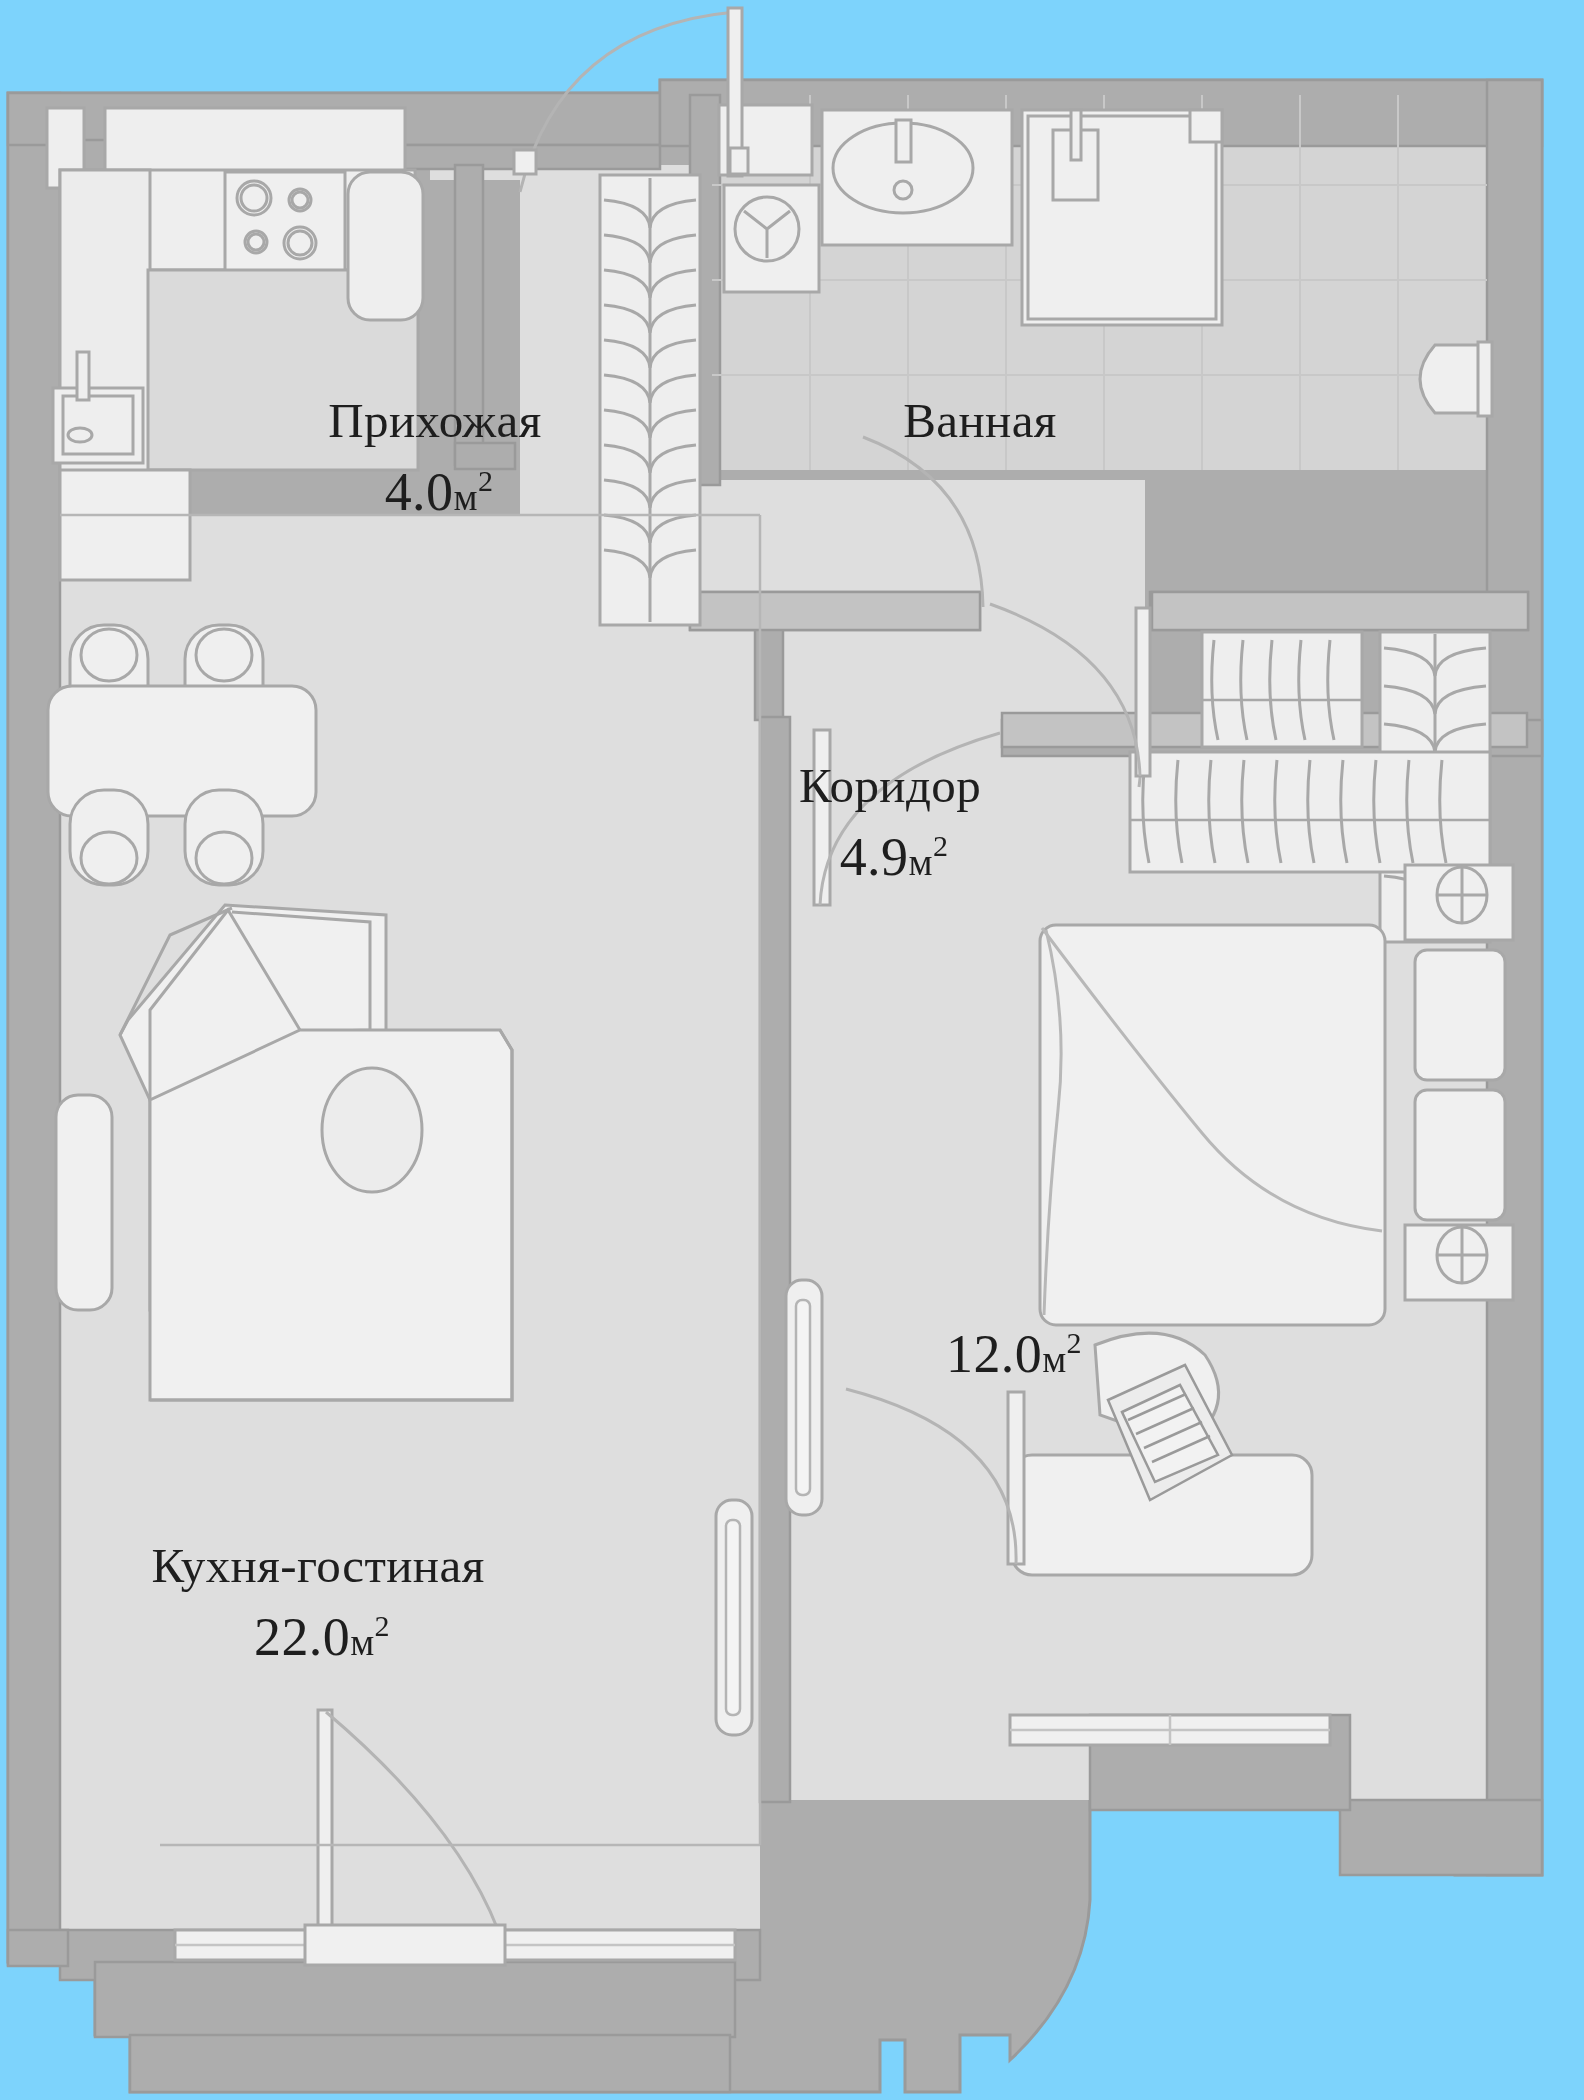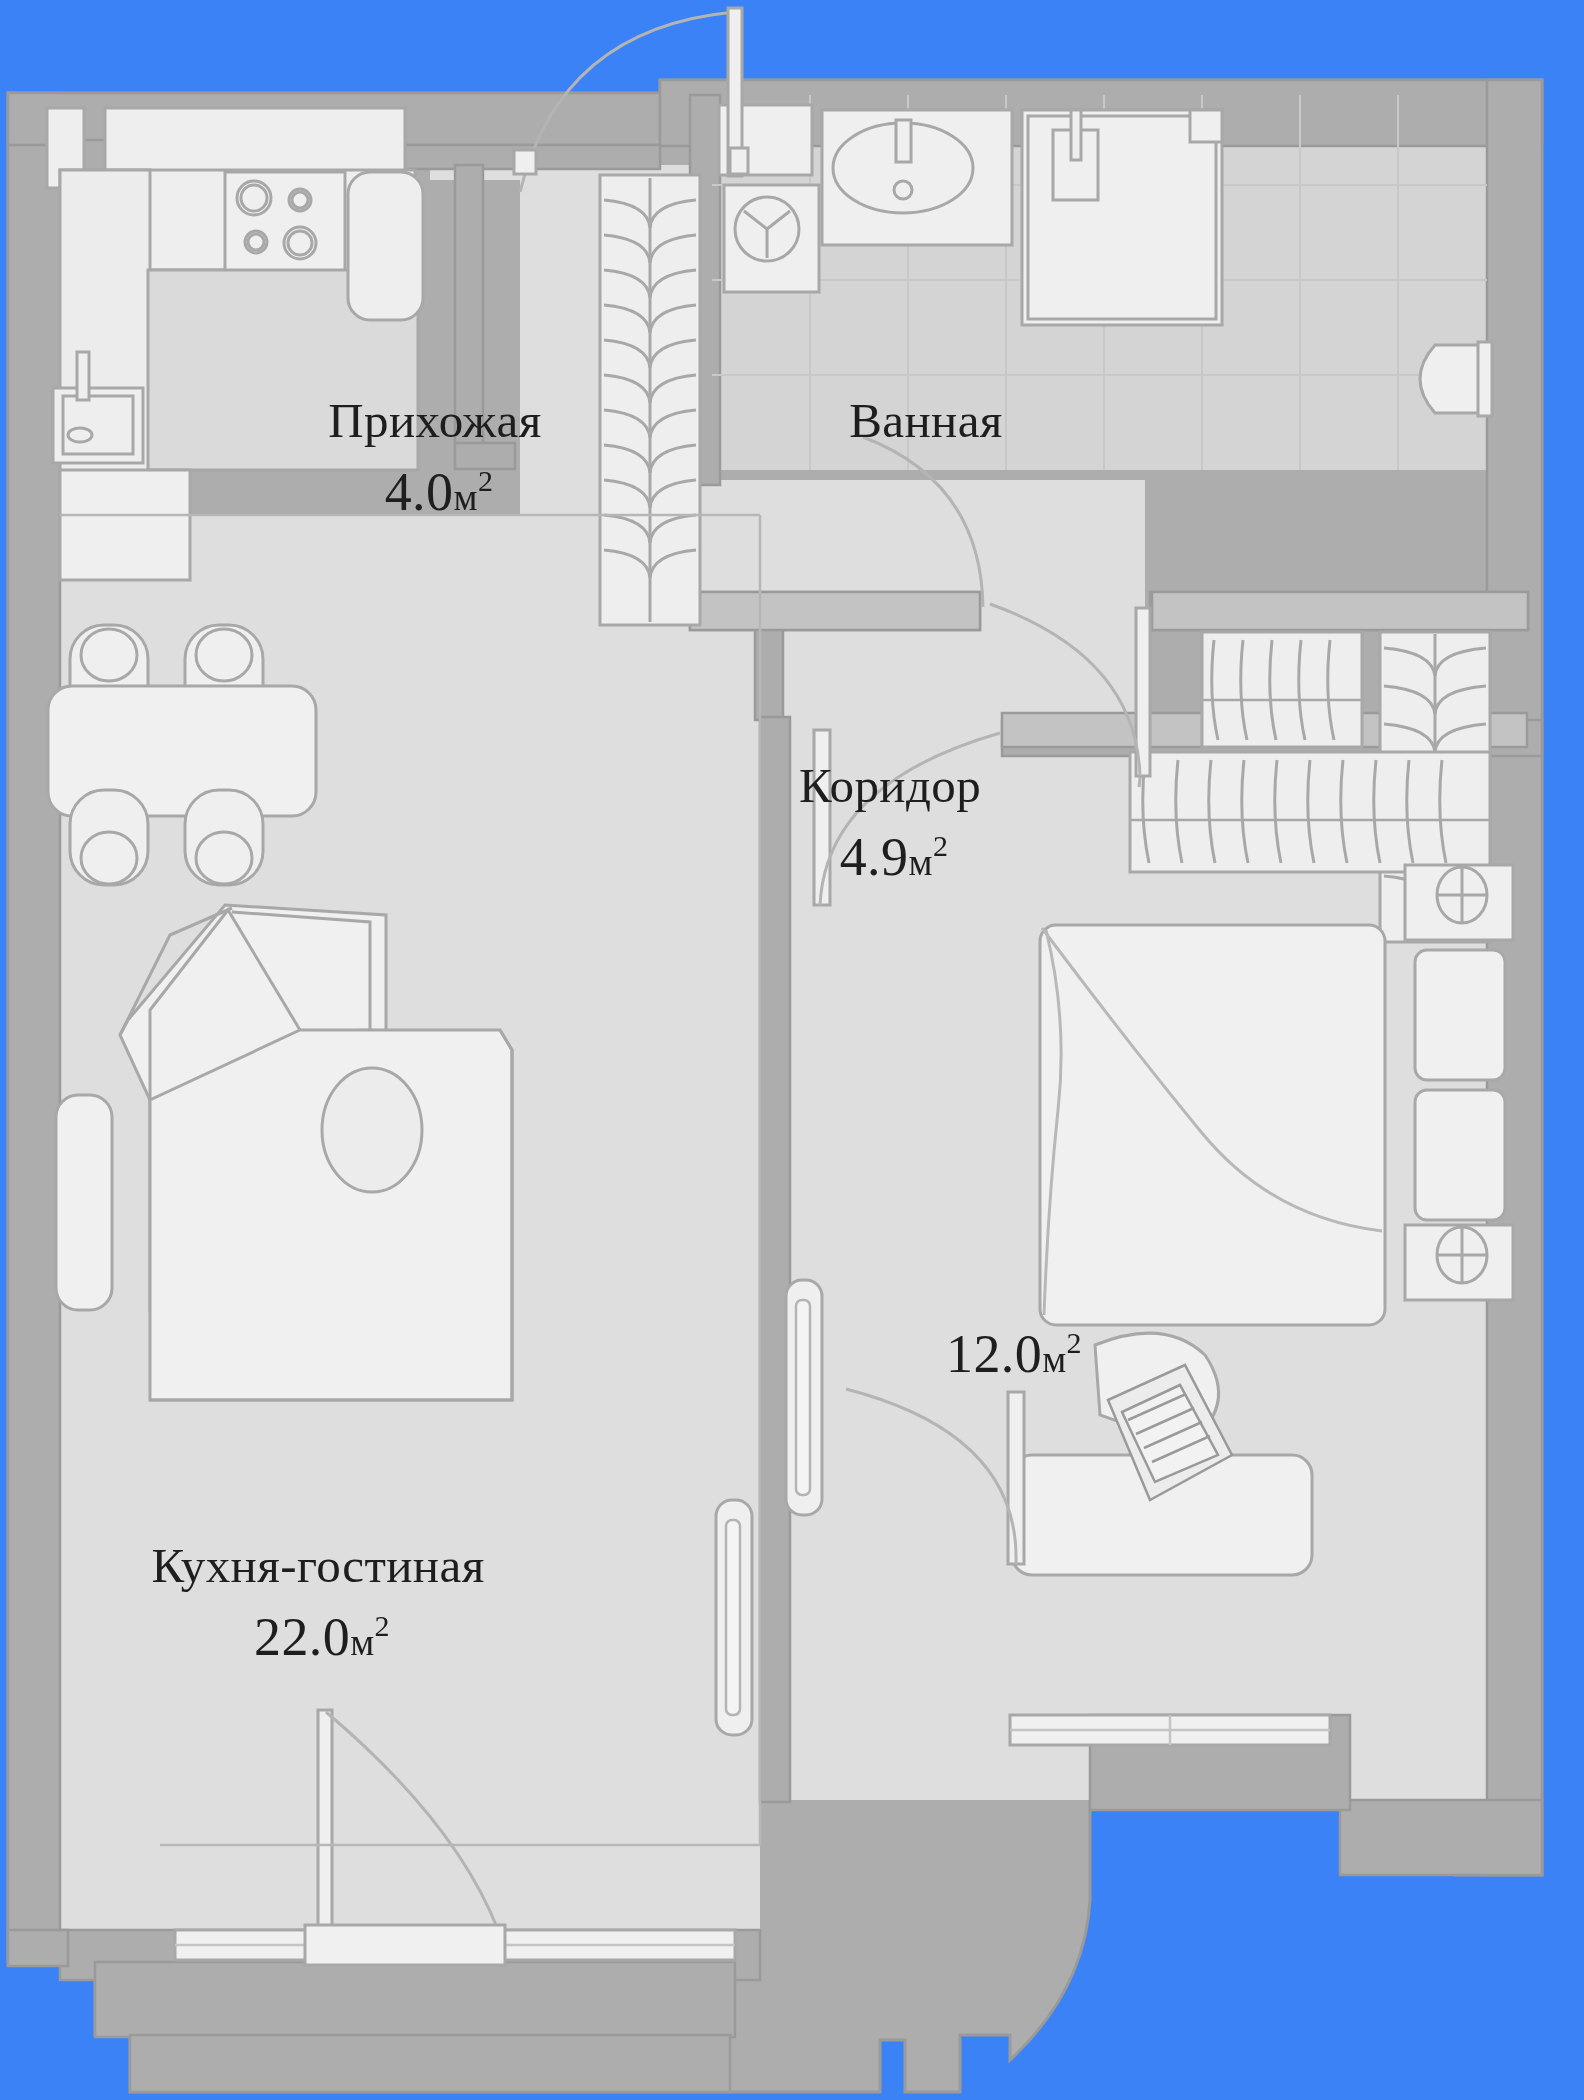--- a/index.html
+++ b/index.html
@@ -1,17 +1,17 @@
 <!DOCTYPE html>
 <html><head>
 <meta charset="utf-8">
 <style>
   html,body{margin:0;padding:0;background:#ffffff;}
   body{font-family:"Liberation Serif", serif;}
-  #stage{position:relative;width:1584px;height:2100px;background:#3b82f6;overflow:hidden;}
+  #stage{position:relative;width:1584px;height:2100px;background:#7dd3fc;overflow:hidden;}
   #plan{position:absolute;left:0;top:0;width:1584px;height:2100px;}
   .lbl{position:absolute;text-align:center;color:#1e1e1e;white-space:nowrap;
        font-family:"Liberation Serif", serif;}
   .lbl .nm{display:block;font-size:49px;line-height:1.08;letter-spacing:.4px;}
   .lbl .ar{display:block;font-size:54px;line-height:1.2;letter-spacing:.4px;margin-top:12px;margin-left:8px;}
   .lbl .ar sup{font-size:30px;vertical-align:super;line-height:0;}
   .lbl .unit{font-size:38px;}
 </style>
 </head>
 <body>
@@ -375,21 +375,21 @@
     </g>
   </svg>
 
   <div class="lbl" style="left:0;top:395px;width:870px;">
     <span class="nm">Прихожая</span>
     <span class="ar">
       <span>4.0</span><span class="unit">м</span><sup>2</sup>
     </span>
   </div>
 
-  <div class="lbl" style="left:696px;top:395px;width:460px;">
+  <div class="lbl" style="left:750px;top:395px;width:460px;">
     <span class="nm">Ванная</span>
   </div>
 
   <div class="lbl" style="left:660px;top:760px;width:460px;">
     <span class="nm">Коридор</span>
     <span class="ar">
       <span>4.9</span><span class="unit">м</span><sup>2</sup>
     </span>
   </div>
 

